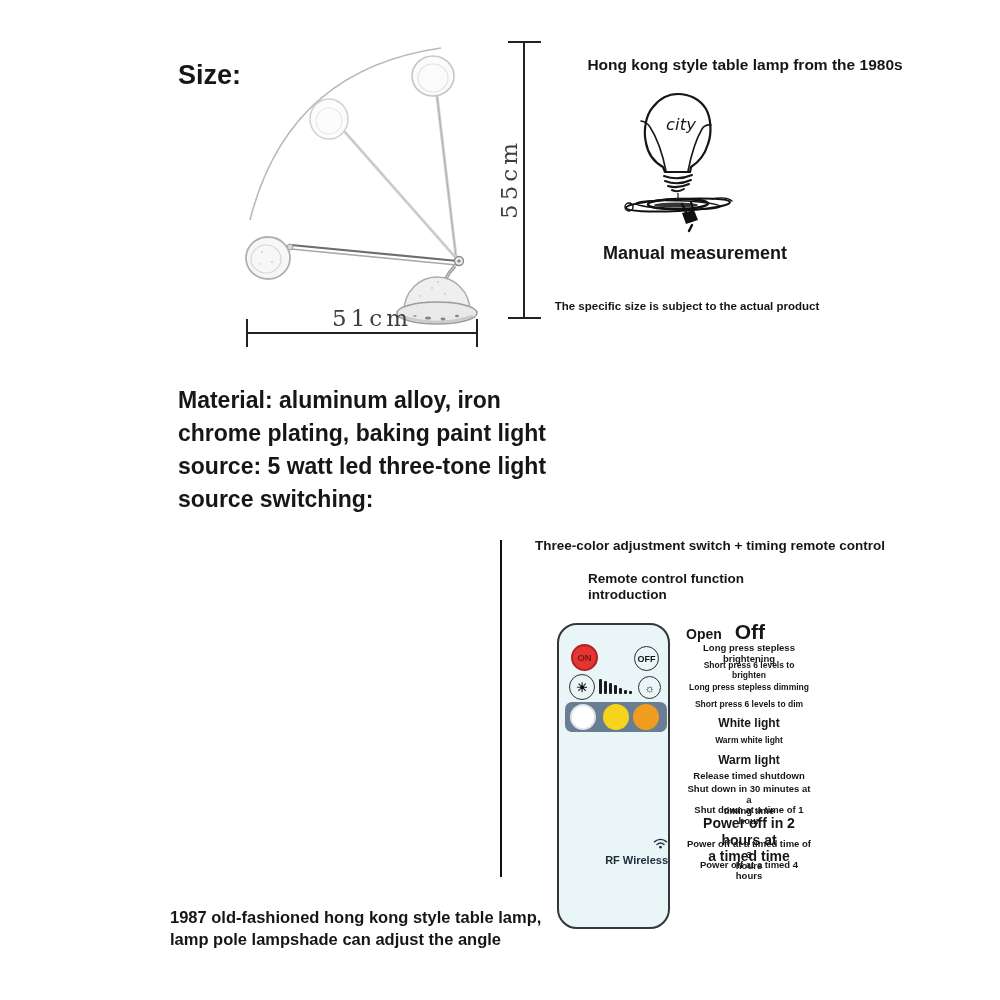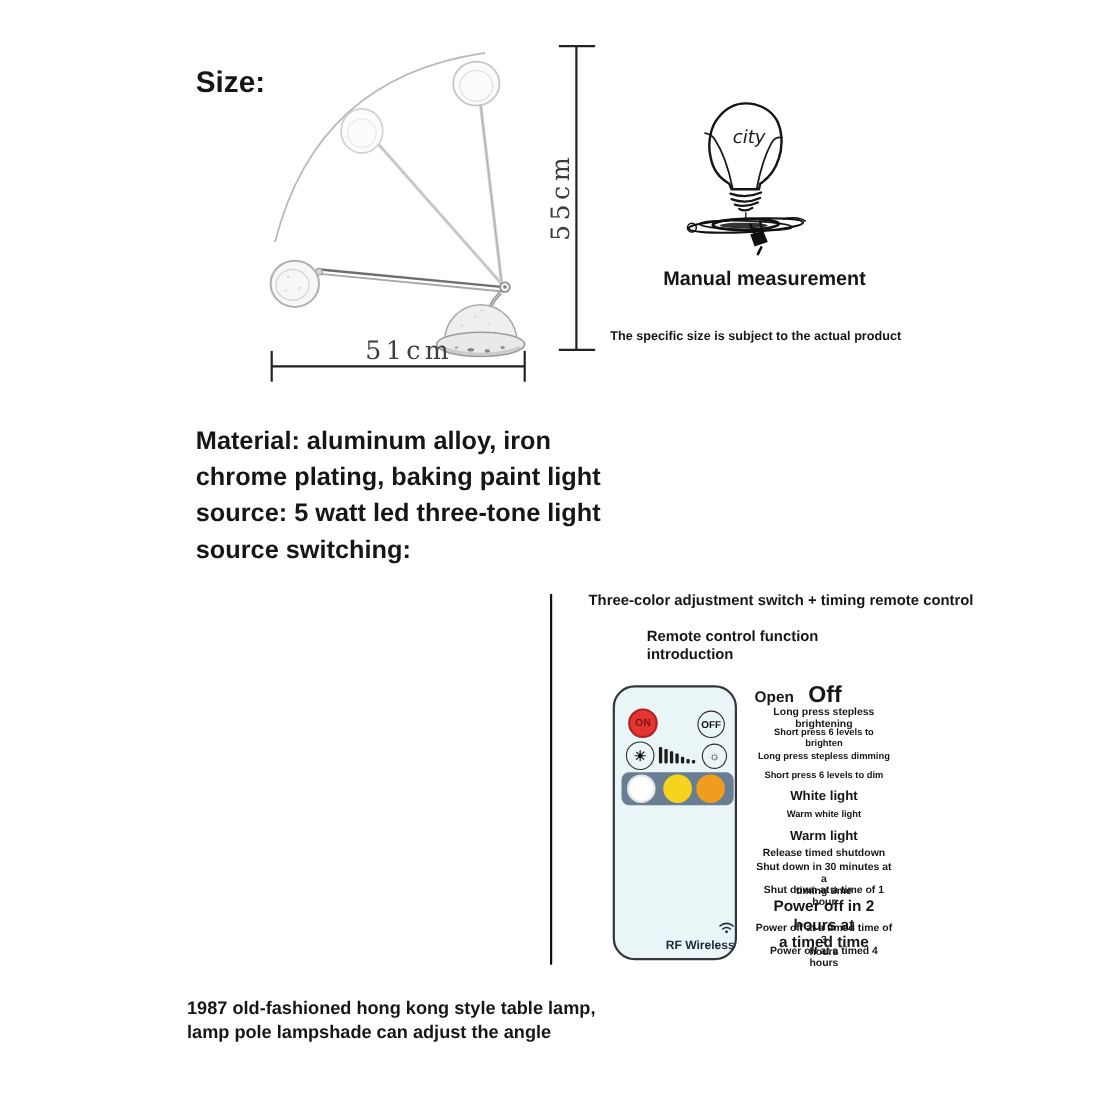--- a/index.html
+++ b/index.html
@@ -13,21 +13,21 @@
   .manual-label{left:560px;top:243px;width:270px;text-align:center;font-size:18px;font-weight:700;}
   .size-note{left:552px;top:300px;width:270px;text-align:center;font-size:11.5px;font-weight:700;}
   .material{left:178px;top:384px;max-width:470px;font-size:23px;font-weight:700;line-height:33px;white-space:pre-line;}
   .footer-text{left:170px;top:906px;font-size:16.5px;font-weight:700;line-height:22px;white-space:pre-line;}
 
   
   .divider{left:500px;top:540px;width:2px;height:337px;background:#101010;}
   .rc-heading{left:515px;top:538px;width:390px;text-align:center;font-size:13.5px;font-weight:700;}
   .rc-subheading{left:588px;top:571px;font-size:13.5px;font-weight:700;line-height:16px;white-space:pre-line;}
 
-  .remote{left:557px;top:623px;width:113px;height:250px;background:#eaf5f7;
+  .remote{left:557px;top:623px;width:113px;height:306px;background:#eaf5f7;
           border:2px solid #31373b;border-radius:20px;box-sizing:border-box;}
   .rbtn{position:absolute;border-radius:50%;display:flex;align-items:center;justify-content:center;
         box-sizing:border-box;font-weight:800;}
   .btn-on{left:12px;top:19px;width:27px;height:27px;background:#e43530;border:2px solid #b02125;
           color:#7e1517;font-size:9.5px;}
   .btn-off{left:75px;top:21px;width:25px;height:25px;border:1.8px solid #2c2c2c;color:#141414;font-size:9px;}
   .btn-sun-hi{left:10px;top:49px;width:26px;height:26px;border:1.6px solid #2e2e2e;font-size:13px;color:#111;}
   .btn-sun-lo{left:79px;top:51px;width:23px;height:23px;border:1.6px solid #2e2e2e;font-size:11px;color:#111;}
   .bars{position:absolute;left:40px;top:52px;width:33px;height:17px;display:flex;align-items:flex-end;gap:2px;}
   .bars i{display:block;width:3px;background:#1c1c1c;border-radius:1px;}
@@ -135,20 +135,21 @@
     <text transform="translate(517 219) rotate(-90)" font-size="23" letter-spacing="4" fill="#3d3d3d">55cm</text>
 
     <g>
       <line x1="247" y1="333" x2="477" y2="333" stroke="#222" stroke-width="2"></line>
       <line x1="247" y1="319" x2="247" y2="347" stroke="#222" stroke-width="2"></line>
       <line x1="477" y1="319" x2="477" y2="347" stroke="#222" stroke-width="2"></line>
     </g>
     <text x="332" y="326" font-size="23" letter-spacing="4" fill="#3d3d3d">51cm</text>
   </svg>
 
+  <div class="abs product-title">Hong kong style table lamp from the 1980s</div>
 
   <svg class="abs" style="left:612px;top:90px;" width="136" height="152" viewBox="612 90 136 152">
     <path d="M663,167 C654,162 648,154 646,143 C643,130 646,115 653,107 C660,98 669,94 678,94
              C689,94 700,99 706,109 C711,118 712,133 708,144 C705,154 699,162 691,167 L690,172 L665,172 Z" fill="none" stroke="#161616" stroke-width="2.2" stroke-linejoin="round"></path>
     <path d="M663,167 C654,162 648,154 646,143 C643,130 646,115 653,107 C660,98 669,94 678,94
              C689,94 700,99 706,109 C711,118 712,133 708,144 C705,154 699,162 691,167" fill="none" stroke="#161616" stroke-width="0.9" opacity="0.5" transform="rotate(2 678 132)"></path>
     <text class="city" x="681" y="130" text-anchor="middle" font-size="16.5" fill="#1a1a1a">city</text>
     <path d="M666,171 C663,156 659,141 650,127 Q647,122 641,121" fill="none" stroke="#1a1a1a" stroke-width="1.6" stroke-linecap="round"></path>
     <path d="M688,171 C691,156 695,141 702,129 Q705,124 711,125" fill="none" stroke="#1a1a1a" stroke-width="1.6" stroke-linecap="round"></path>
     <path d="M664,176 Q678,181 692,175" fill="none" stroke="#161616" stroke-width="2" stroke-linecap="round"></path>

